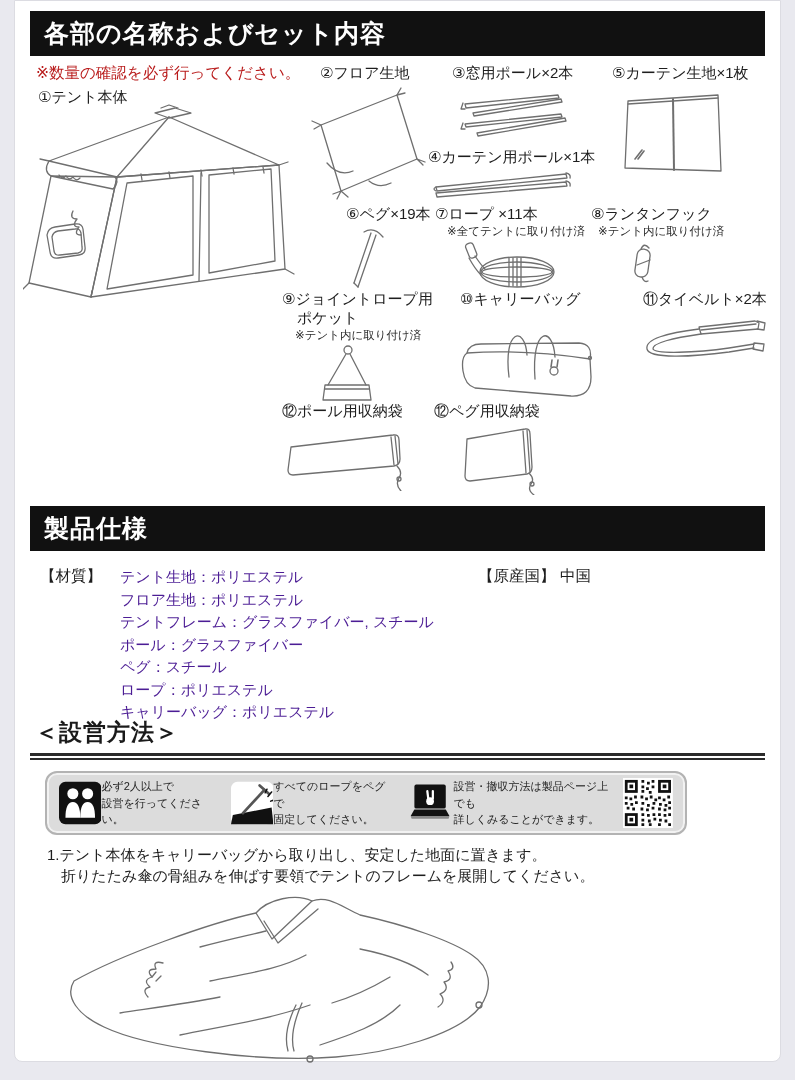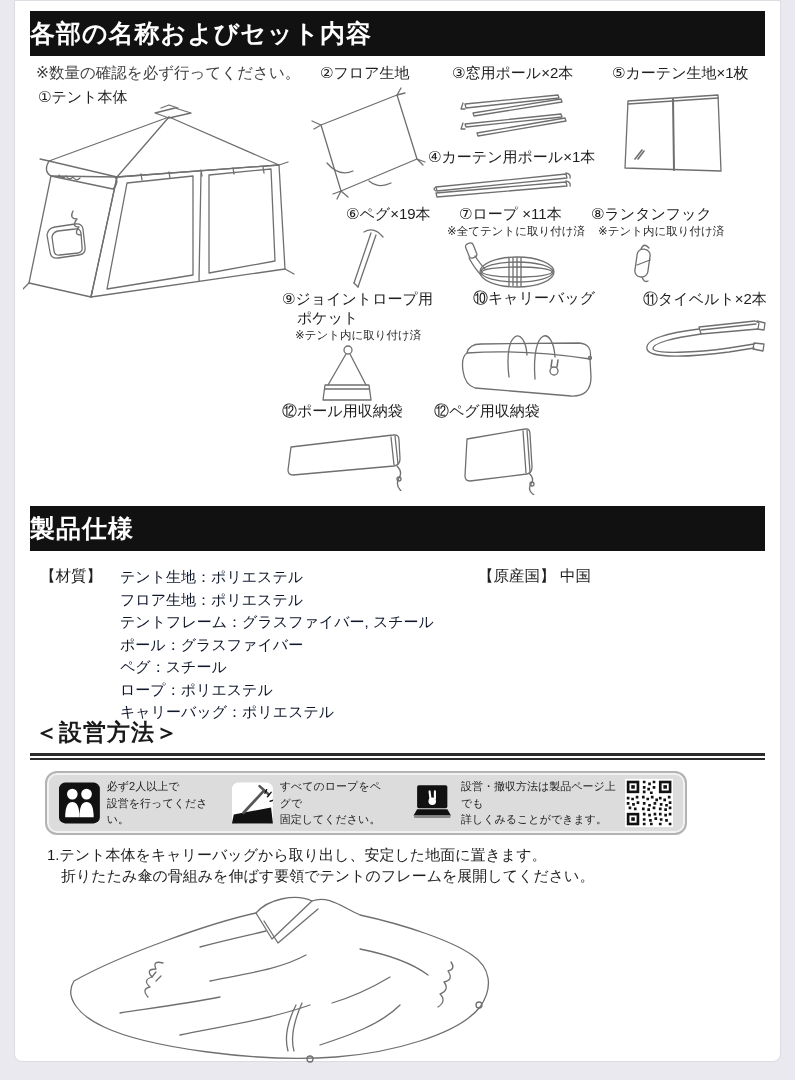--- a/index.html
+++ b/index.html
@@ -12,38 +12,38 @@
     overflow:hidden;
   }
   .page {
     position:absolute; left:14px; top:0; width:767px; height:1062px;
     background:#ffffff; border:1px solid #dcdce2; border-radius:0 0 8px 8px;
   }
   .abs { position:absolute; }
   .section-bar {
     position:absolute; left:15px; width:735px; height:45px;
     background:#111111; color:#ffffff; font-weight:bold;
-    font-size:25px; line-height:45px; 
+    font-size:25px; line-height:45px; padding-left:14px;
     letter-spacing:1px;
   }
-  .note-text { font-size:15.5px; color:#404040; }
+  .note-text { font-size:15.5px; color:#b91c1c; }
   .part-label { font-size:15px; color:#1e1e1e; white-space:pre-line; line-height:19px; }
   .subnote { font-size:11.5px; color:#2a2a2a; }
-  .materials div { font-size:15px; line-height:22.5px; color:#0f172a; }
+  .materials div { font-size:15px; line-height:22.5px; color:#4c1d95; }
   .spec-label { font-size:15.5px; color:#1e1e1e; }
   .setup-heading { font-size:23px; font-weight:bold; color:#1a1a1a; letter-spacing:1px; }
   .double-rule { position:absolute; left:15px; width:735px; height:7px;
     border-top:3px solid #2b2b2b; border-bottom:2px solid #2b2b2b; }
   .caution-bar {
     position:absolute; left:30px; top:770px; width:642px; height:64px;
     background:#dcdcdc; border:2px solid #b3b3b3; border-radius:12px;
     box-shadow:inset 0 0 0 2px #f2f2f2;
     display:flex; align-items:center; padding:0 12px; gap:6px;
   }
-  .caution-group { display:flex; align-items:center; gap:7px; }
+  .caution-group { display:flex; align-items:center; gap:0; }
   .caution-text { font-size:11px; line-height:1.5; color:#222; white-space:pre-line; }
   .step-text { font-size:15px; color:#1e1e1e; }
   svg.art { display:block; }
   svg.art path, svg.art circle, svg.art ellipse, svg.art rect.l {
     fill:none; stroke:#6f6f6f; stroke-width:1.3; stroke-linecap:round; stroke-linejoin:round;
   }
 </style>
 </head>
 <body>
 
@@ -106,21 +106,21 @@
     <path d="M14,70 l7,-9 m-4,9 l6,-8" style="stroke-width:1.6"></path>
   </svg>
 
   <div class="abs part-label" style="left:316px; top:203px;margin-left:15px;">⑥ペグ×19本</div>
   <svg class="art abs" style="left:322px; top:224px;" width="62" height="72" viewBox="0 0 62 72">
     <path d="M27,7 Q37,1 46,12"></path>
     <path d="M39,10 L21,62 M34,8 L17,58"></path>
     <path d="M21,62 L17,58"></path>
   </svg>
 
-  <div class="abs part-label" style="left:444px; top:203px;">⑦ロープ ×11本</div>
+  <div class="abs part-label" style="left:420px; top:203px;">⑦ロープ ×11本</div>
   <div class="abs subnote" style="left:432px; top:223px;">※全てテントに取り付け済</div>
   <svg class="art abs" style="left:436px; top:238px;" width="112" height="56" viewBox="0 0 112 56">
     <ellipse cx="66" cy="33" rx="37" ry="15"></ellipse>
     <ellipse cx="66" cy="33" rx="36" ry="10"></ellipse>
     <ellipse cx="66" cy="33" rx="35" ry="5"></ellipse>
     <path d="M58,19 l0,28 M62,19 l0,28 M66,19 l0,28 M70,19 l0,28"></path>
     <rect class="l" x="16" y="4" width="8" height="15" rx="3" transform="rotate(-22 20 11)"></rect>
     <path d="M24,17 Q30,26 34,30 M18,19 Q24,30 30,36"></path>
   </svg>
 
@@ -136,21 +136,21 @@
   <div class="abs part-label" style="left:267px; top:288px;">⑨ジョイントロープ用
 　ポケット</div>
   <div class="abs subnote" style="left:280px; top:327px;">※テント内に取り付け済</div>
   <svg class="art abs" style="left:300px; top:342px;" width="64" height="62" viewBox="0 0 64 62">
     <circle cx="33" cy="7" r="4"></circle>
     <path d="M31,11 L13,42 M35,11 L51,42"></path>
     <path d="M10,42 L54,42 L56,57 L8,57 Z"></path>
     <path d="M10,46 L54,46"></path>
   </svg>
 
-  <div class="abs part-label" style="left:458px; top:288px;font-family:Liberation Serif, serif;">⑩キャリーバッグ</div>
+  <div class="abs part-label" style="left:445px; top:288px;">⑩キャリーバッグ</div>
   <svg class="art abs" style="left:438px; top:312px;" width="155" height="92" viewBox="0 0 155 92">
     <path d="M14,40 Q8,44 10,58 Q12,72 22,75 L118,83 Q138,84 138,64 L137,46 Q140,31 126,30 L28,31 Q16,31 14,40 Z"></path>
     <path d="M14,40 Q70,36 137,46"></path>
     <path d="M56,64 C50,16 72,12 74,42"></path>
     <path d="M82,66 C78,14 100,12 102,44"></path>
     <path d="M98,54 l1,-7 M104,54 l1,-7" style="stroke-width:1.6"></path>
     <circle cx="101" cy="58" r="4"></circle>
     <circle cx="137" cy="45" r="1.5"></circle>
   </svg>
 

